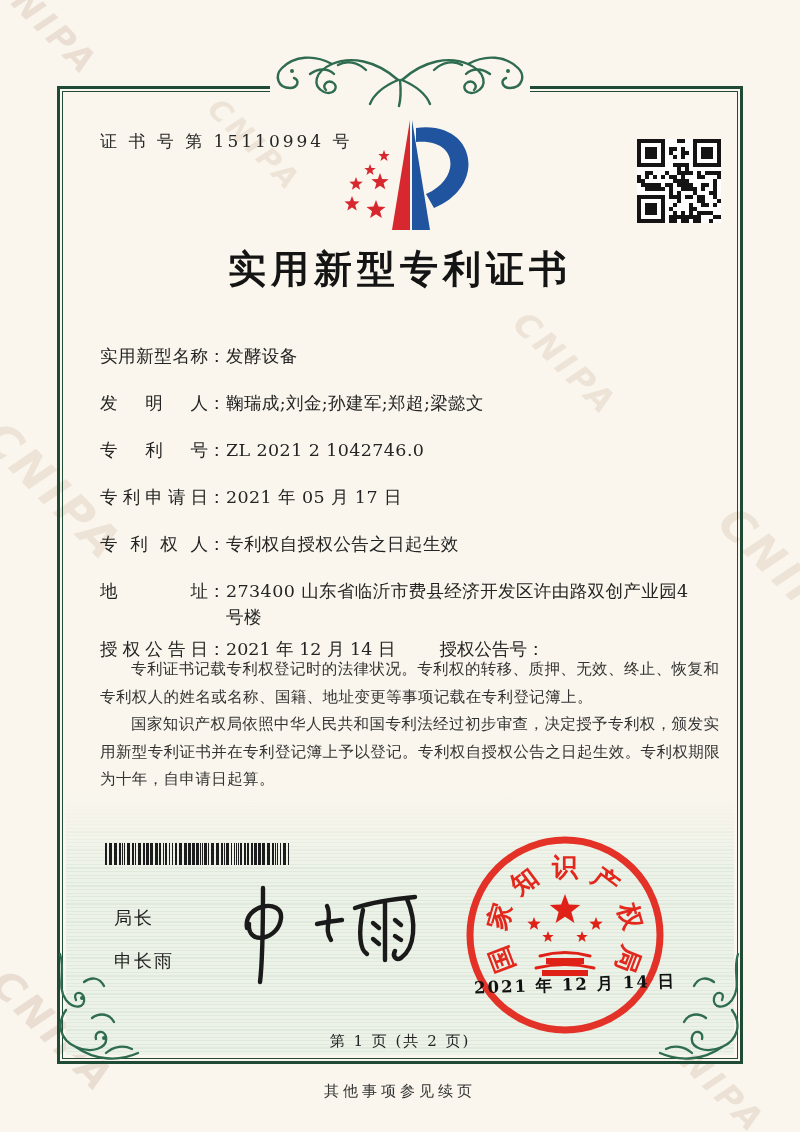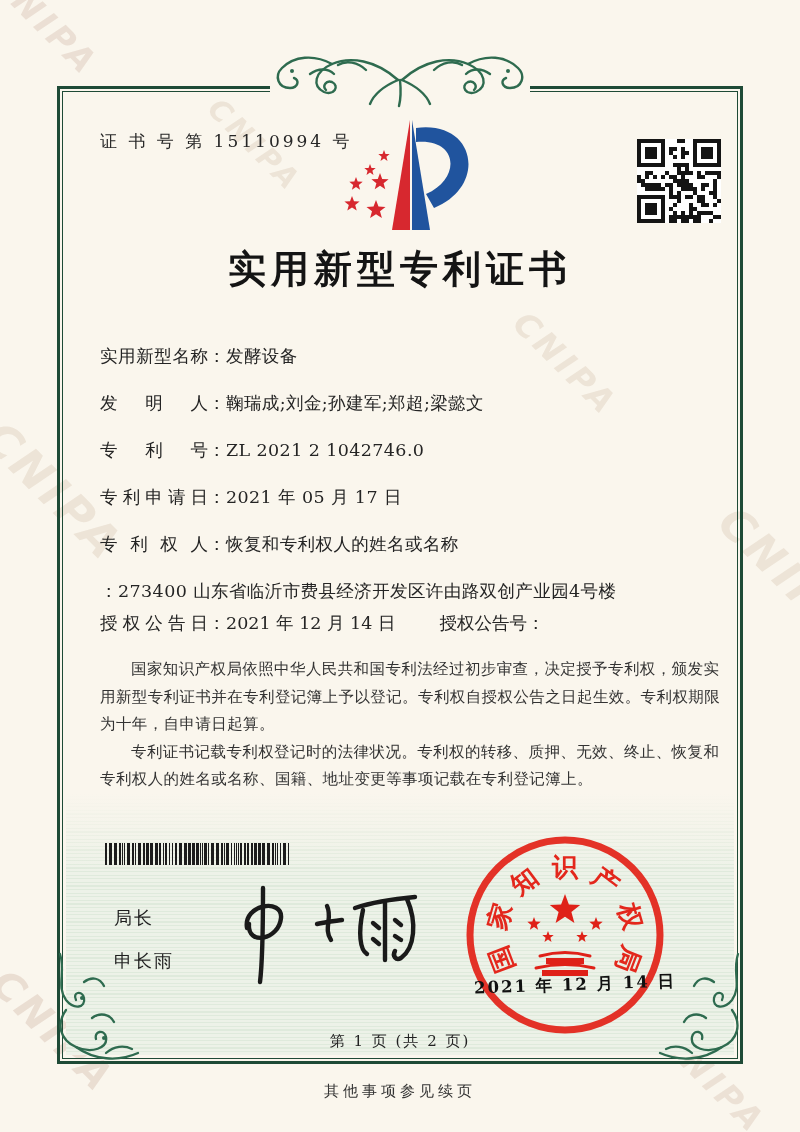--- a/index.html
+++ b/index.html
@@ -297,38 +297,39 @@
         <span class="fvalue">ZL 2021 2 1042746.0</span>
       </div>
       <div class="frow">
         <span class="flabel">专利申请日</span>
           <span class="fcolon">：</span>
         <span class="fvalue">2021 年 05 月 17 日</span>
       </div>
       <div class="frow">
         <span class="flabel">专利权人</span>
           <span class="fcolon">：</span>
-        <span class="fvalue">恢复和专利权人的姓名或名称</span>
+        <span class="fvalue">专利权自授权公告之日起生效</span>
       </div>
       <div class="frow address">
+        <span class="flabel">地址</span>
           <span class="fcolon">：</span>
         <span class="fvalue">273400 山东省临沂市费县经济开发区许由路双创产业园4号楼</span>
       </div>
       <div class="frow">
         <span class="flabel">授权公告日</span>
           <span class="fcolon">：</span>
         <span>2021 年 12 月 14 日</span>
         <span class="grant-label2">授权公告号</span>
           <span class="grant-colon2">：</span>
       </div>
     </div>
 
     <div class="paras">
+      <p>专利证书记载专利权登记时的法律状况。专利权的转移、质押、无效、终止、恢复和专利权人的姓名或名称、国籍、地址变更等事项记载在专利登记簿上。</p>
       <p>国家知识产权局依照中华人民共和国专利法经过初步审查，决定授予专利权，颁发实用新型专利证书并在专利登记簿上予以登记。专利权自授权公告之日起生效。专利权期限为十年，自申请日起算。</p>
-      <p>专利证书记载专利权登记时的法律状况。专利权的转移、质押、无效、终止、恢复和专利权人的姓名或名称、国籍、地址变更等事项记载在专利登记簿上。</p>
     </div>
 
     <div class="barcode" id="barcode">
         <span class="bar" style="width: 2px; margin-right: 2px;"></span>
         <span class="bar" style="width: 3px; margin-right: 2px;"></span>
         <span class="bar" style="width: 3px; margin-right: 2px;"></span>
         <span class="bar" style="width: 2px; margin-right: 1px;"></span>
         <span class="bar" style="width: 1px; margin-right: 1px;"></span>
         <span class="bar" style="width: 1px; margin-right: 2px;"></span>
         <span class="bar" style="width: 3px; margin-right: 2px;"></span>

